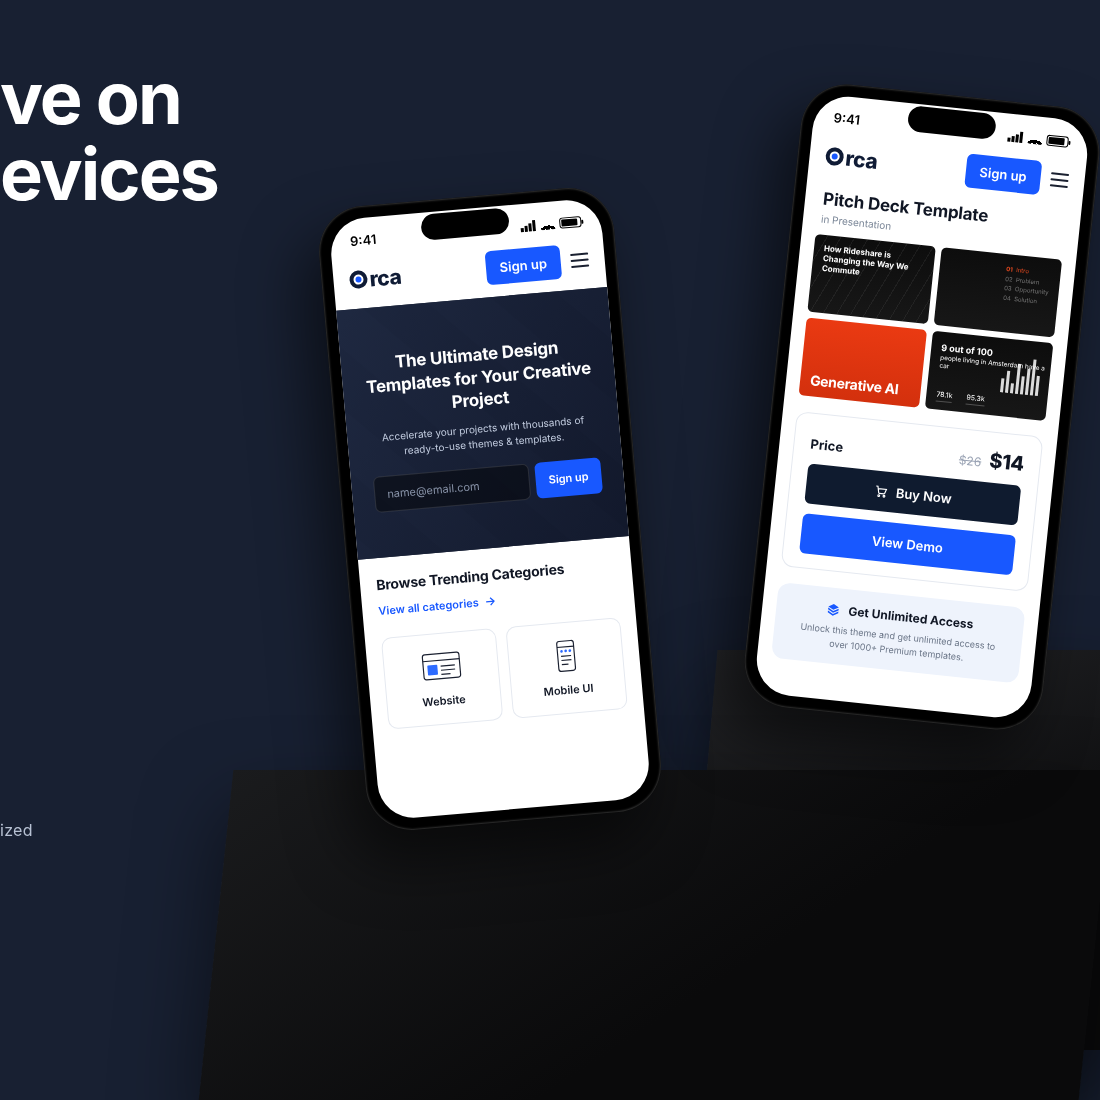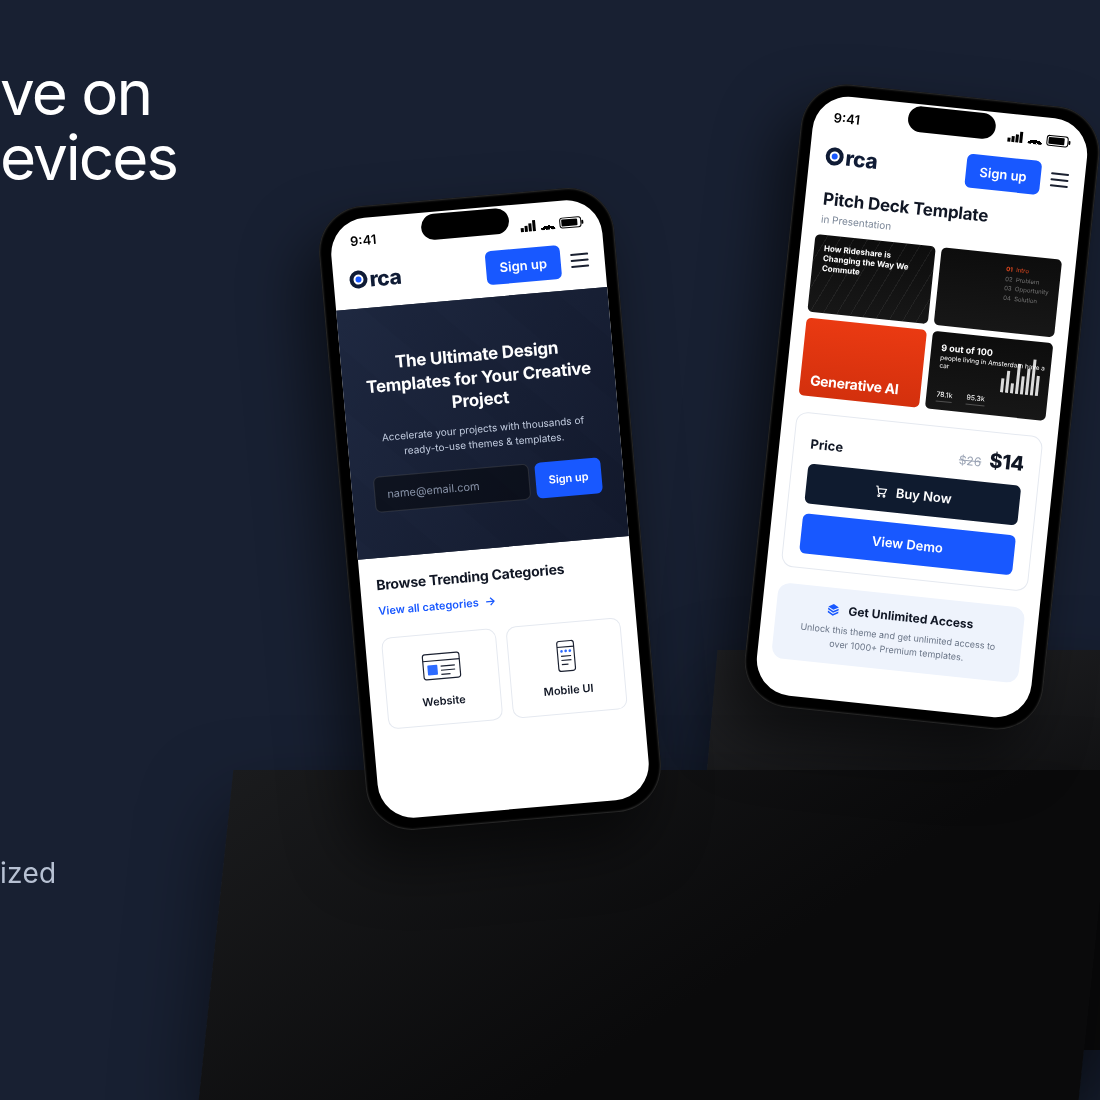--- a/index.html
+++ b/index.html
@@ -7,22 +7,22 @@
     --accent:#1858ff;
     --navy:#0f1b35;
     --ink:#101624;
     --mute:#7a8697;
     --surface:#ffffff;
   }
   *{box-sizing:border-box;font-family:'Inter','Helvetica Neue',Arial,sans-serif;-webkit-font-smoothing:antialiased}
   body{margin:0;width:1100px;height:1100px;overflow:hidden;background:var(--bg);position:relative}
 
   
-  .hero{position:absolute;left:0;top:60px;color:#fff;font-weight:400;letter-spacing:-2px;line-height:1.05;font-size:62px}
-  .sub{position:absolute;left:0;top:856px;color:#b7c1d3;font-size:28px;font-weight:400;letter-spacing:.3px}
+  .hero{position:absolute;left:0;top:60px;color:#fff;font-weight:700;letter-spacing:-2px;line-height:1.05;font-size:72px}
+  .sub{position:absolute;left:0;top:820px;color:#b7c1d3;font-size:16px;font-weight:400;letter-spacing:.3px}
 
   
   .plinth{position:absolute;left:216px;top:770px;width:880px;height:330px;background:linear-gradient(145deg,#1a1b1d 0%,#0a0a0b 60%);transform:skewX(-6deg);box-shadow:0 40px 80px rgba(0,0,0,.5)}
   .plinth2{position:absolute;left:700px;top:650px;width:420px;height:400px;background:linear-gradient(160deg,#232427 0%,#0a0a0b 70%);transform:skewX(-5deg);box-shadow:0 40px 80px rgba(0,0,0,.5)}
 
   
   .phone{position:absolute;border-radius:46px;background:#000;padding:12px;box-shadow:-18px 30px 60px rgba(0,0,0,.55), inset 0 0 2px 1px #333}
   .phone .screen{background:#fff;border-radius:36px;width:100%;height:100%;overflow:hidden;display:flex;flex-direction:column}
   .phone.a{left:342px;top:196px;width:296px;height:626px;transform:rotate(-5deg)}
   .phone.b{left:772px;top:94px;width:300px;height:626px;transform:rotate(6deg)}

